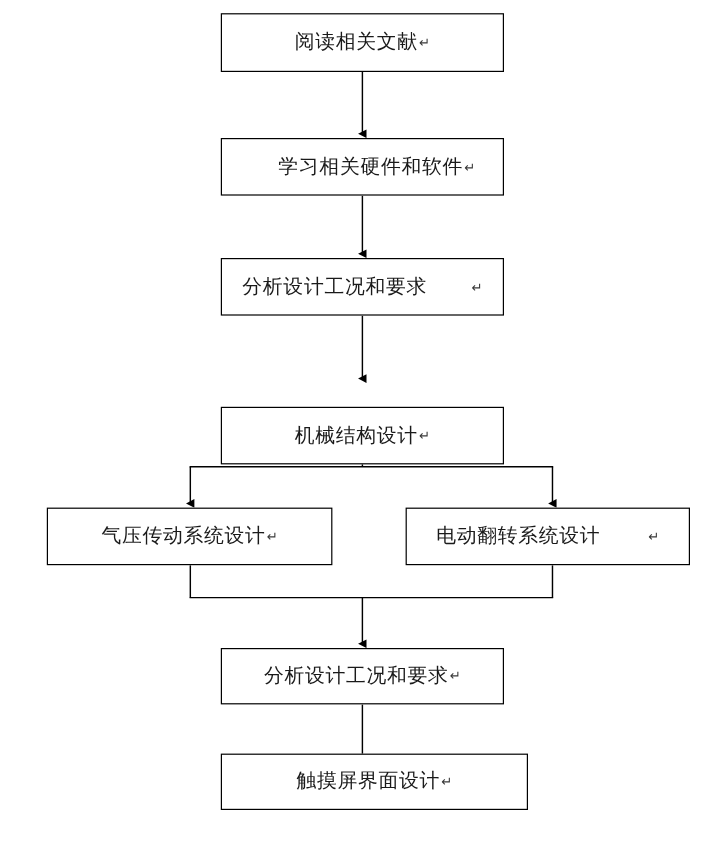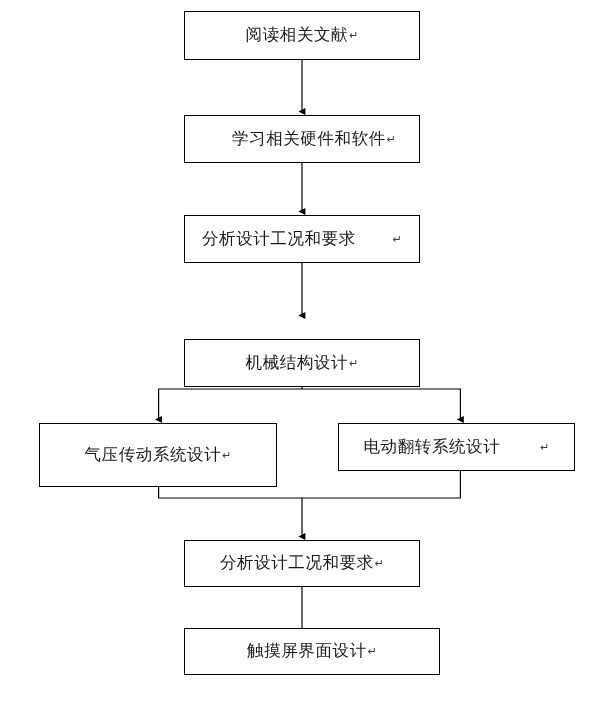--- a/index.html
+++ b/index.html
@@ -108,21 +108,21 @@
   <div class="node" style="left:184px; top:215px; width:236px; height:48px;gap:36px;">
     <span class="node-label">分析设计工况和要求</span>
       <span class="pilcrow">↵</span>
   </div>
 
   <div class="node" style="left:184px; top:319px; width:236px; height:48px;margin-top:20px;">
     <span class="node-label">机械结构设计</span>
       <span class="pilcrow">↵</span>
   </div>
 
-  <div class="node" style="left:39px; top:423px; width:238px; height:64px;">
+  <div class="node" style="left:39px; top:423px; width:238px; height:48px;">
     <span class="node-label">气压传动系统设计</span>
       <span class="pilcrow">↵</span>
   </div>
 
   <div class="node" style="left:338px; top:423px; width:237px; height:48px;gap:39px;">
     <span class="node-label">电动翻转系统设计</span>
       <span class="pilcrow">↵</span>
   </div>
 
   <div class="node" style="left:184px; top:540px; width:236px; height:47px;">

